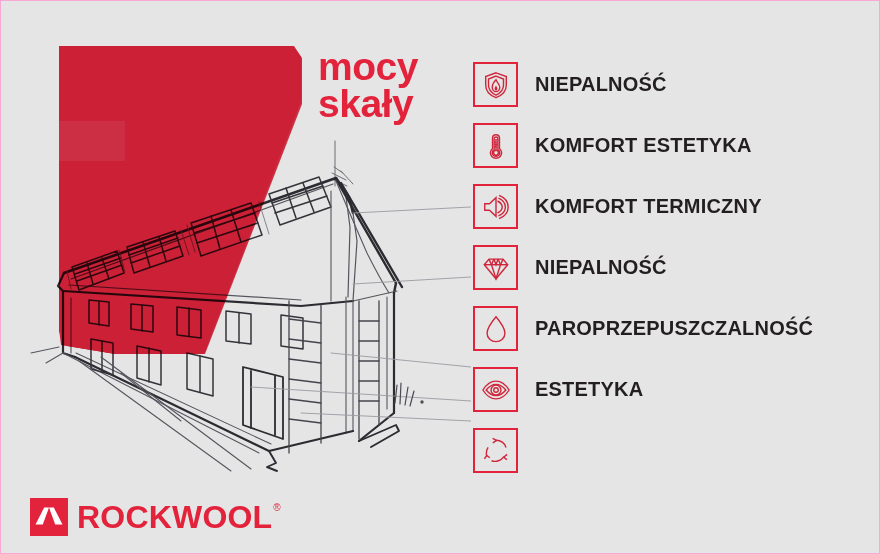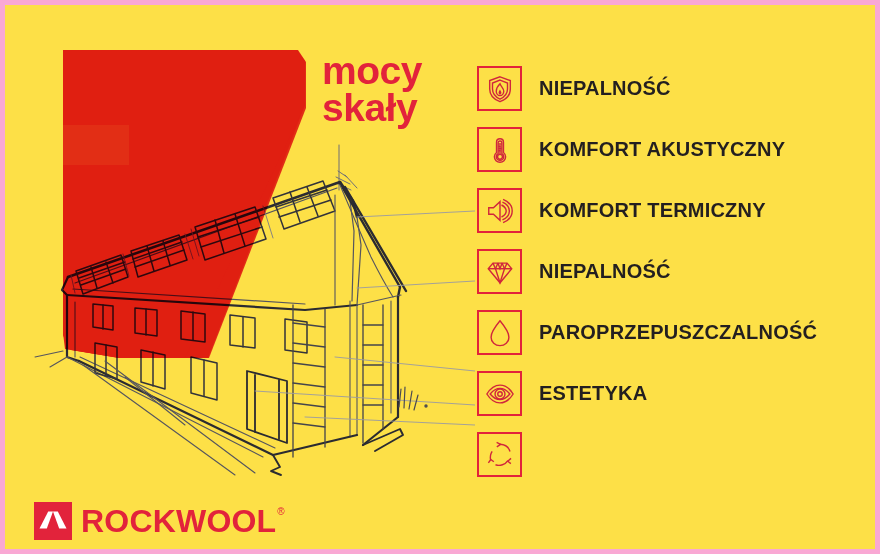--- a/index.html
+++ b/index.html
@@ -8,23 +8,23 @@
     padding: 0;
     background: #ffffff;
   }
   body {
     font-family: "Liberation Sans", sans-serif;
   }
   #poster {
     position: relative;
     width: 880px;
     height: 554px;
-    background: #fde047;
+    background: #e5e5e5;
     box-sizing: border-box;
-    border: 5px solid #f9a8d4;
+    border: 1px solid #f9a8d4;
     overflow: hidden;
   }
 
   
   #artwork {
     position: absolute;
     left: 0; top: 0;
     width: 470px;
     height: 554px;
   }
@@ -301,21 +301,21 @@
     <div class="feature-row">
       <span class="feature-icon-box">
         <svg width="30" height="30" viewBox="0 0 32 32" fill="none" stroke="#D0263C" stroke-width="1.5">
           <path d="M16 4 C13.9 4 12.3 5.6 12.3 7.6 V18.6 C10.9 19.7 10 21.4 10 23.3 C10 26.5 12.7 29.1 16 29.1 C19.3 29.1 22 26.5 22 23.3 C22 21.4 21.1 19.7 19.7 18.6 V7.6 C19.7 5.6 18.1 4 16 4 Z"></path>
           <path d="M16 6.4 C14.8 6.4 14 7.3 14 8.3 V19.9 C12.8 20.6 12 21.9 12 23.3 C12 25.4 13.8 27.1 16 27.1 C18.2 27.1 20 25.4 20 23.3 C20 21.9 19.2 20.6 18 19.9 V8.3 C18 7.3 17.2 6.4 16 6.4 Z"></path>
           <circle cx="16" cy="23.3" r="2.6"></circle>
           <path d="M16 20.8 V11"></path>
           <path d="M14.3 9.6 H17.7 M14.3 12 H16.6 M14.3 14.4 H17.7 M14.3 16.8 H16.6"></path>
         </svg>
       </span>
-      <span class="feature-label">KOMFORT AKUSTYCZNY</span>
+      <span class="feature-label">KOMFORT ESTETYKA</span>
     </div>
 
     <div class="feature-row">
       <span class="feature-icon-box">
         <svg width="30" height="30" viewBox="0 0 32 32" fill="none" stroke="#D0263C" stroke-width="1.5">
           <path d="M4 12.5 H9 L16 6 V26 L9 19.5 H4 Z"></path>
           <path d="M17.6 9.6 C20.6 11.1 22.6 13.4 22.6 16 C22.6 18.6 20.6 20.9 17.6 22.4"></path>
           <path d="M18.6 6.5 C23 8.4 26 11.9 26 16 C26 20.1 23 23.6 18.6 25.5"></path>
           <path d="M19.3 3.6 C25.1 5.9 29 10.6 29 16 C29 21.4 25.1 26.1 19.3 28.4"></path>
         </svg>

